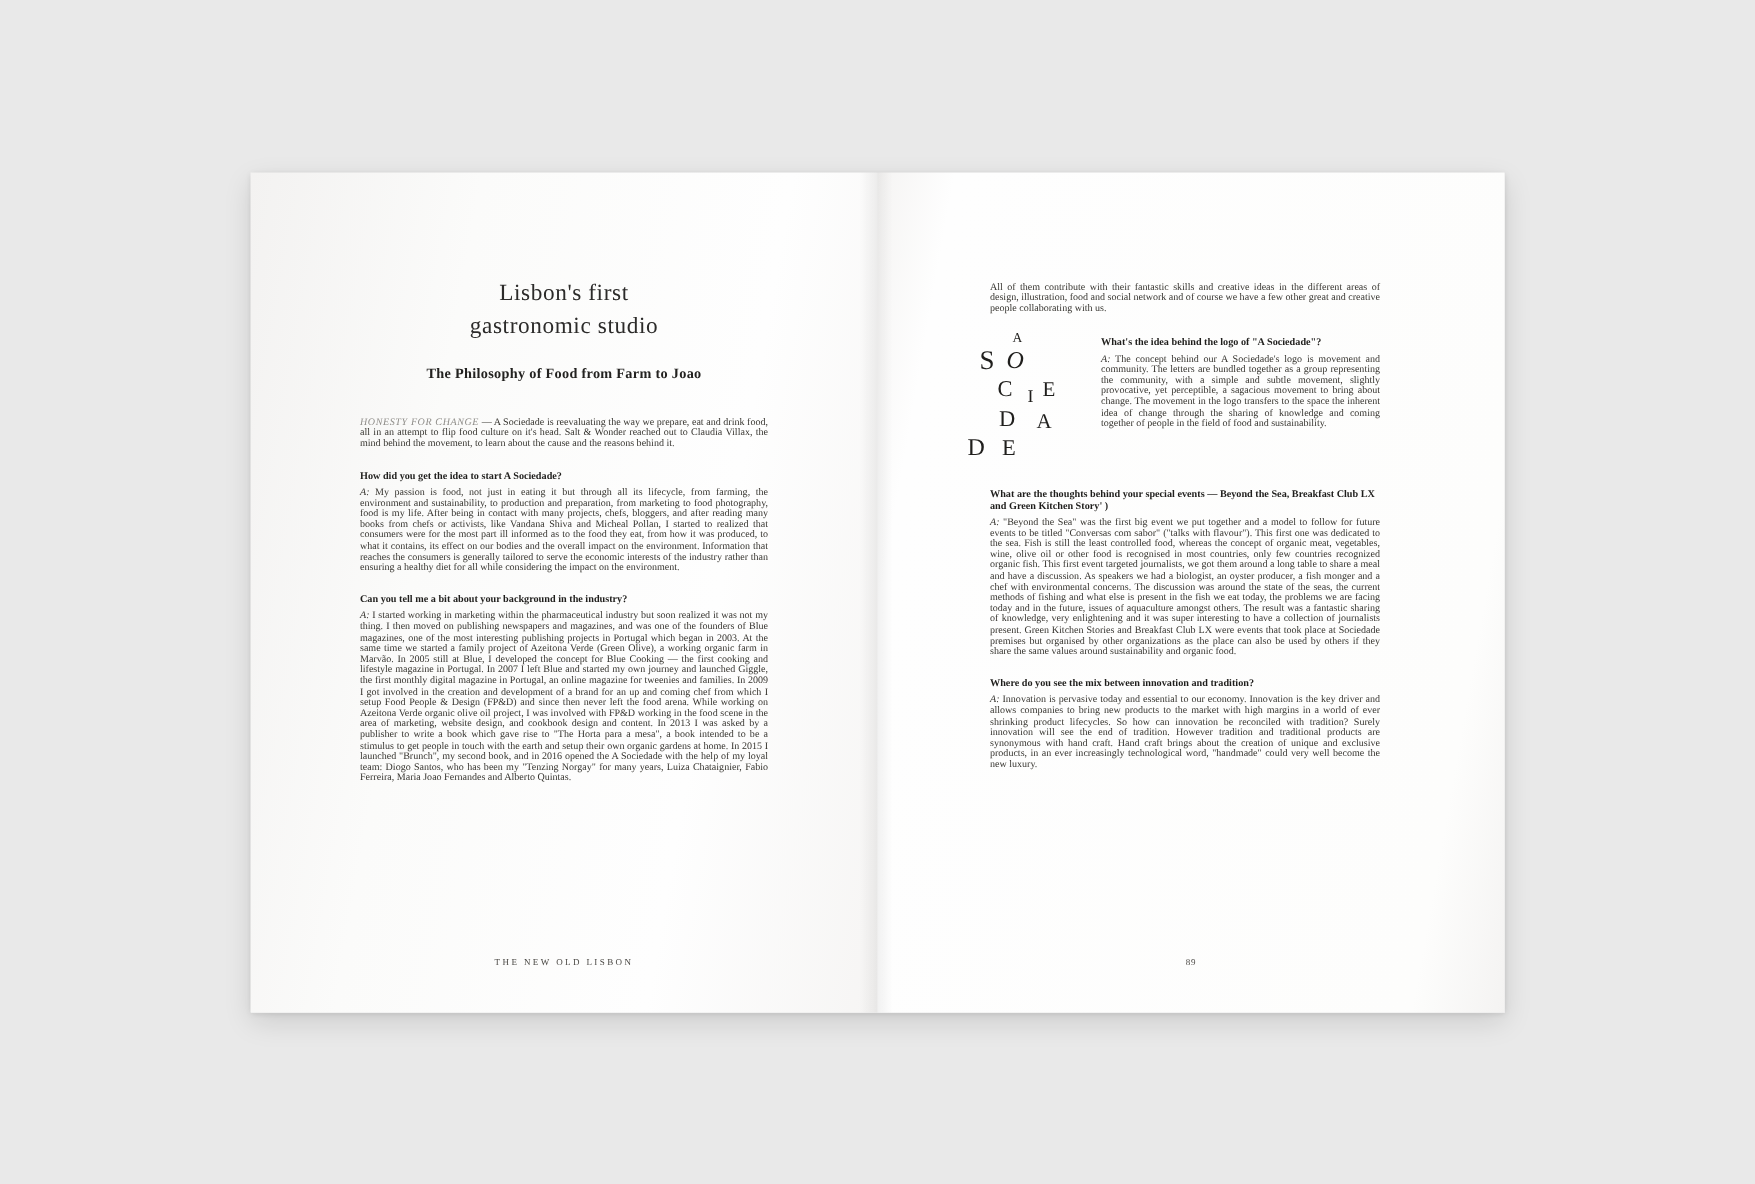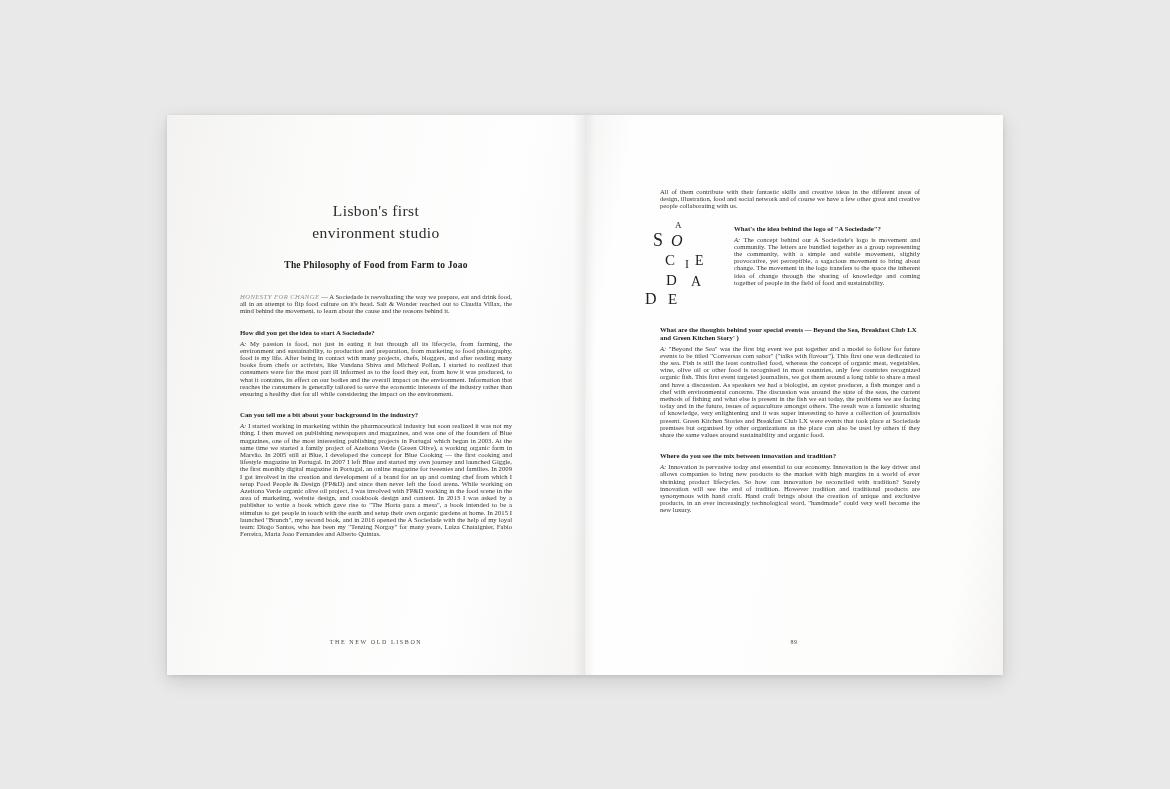--- a/index.html
+++ b/index.html
@@ -26,21 +26,21 @@
   }
   .page-right::before{
     content:"";position:absolute;top:0;left:0;width:10px;height:100%;
     background:linear-gradient(to left,rgba(0,0,0,0),rgba(0,0,0,0.05));
   }
   .col-left{position:absolute;left:73px;width:272px;top:70px;}
   .col-right{position:absolute;left:75px;width:260px;top:73px;}
 
   .title{
     font-size:15.5px;line-height:22px;text-align:center;color:#2c2b2a;
-    font-weight:400;letter-spacing:0.4px;margin:15px;
+    font-weight:400;letter-spacing:0.4px;margin:0;
   }
   .subtitle{
     font-size:9.5px;font-weight:bold;text-align:center;color:#232220;
     margin:16px 0 0 0;letter-spacing:0.2px;
   }
   .body-text{
     font-size:6.7px;line-height:7.2px;text-align:justify;color:#36342f;
     margin:0;
   }
   .kicker{font-style:italic;color:#8f8d89;letter-spacing:0.4px;}
@@ -80,21 +80,21 @@
 </head>
 <body>
 
 <div class="spread">
 
   <section class="page page-left">
     <div class="col-left">
 
       <h1 class="title">
         <span style="display:block">Lisbon's first</span>
-        <span style="display:block">environment studio</span>
+        <span style="display:block">gastronomic studio</span>
       </h1>
 
       <h2 class="subtitle">The Philosophy of Food from Farm to Joao</h2>
 
       <p class="body-text mt-intro">
         <span class="kicker">HONESTY FOR CHANGE</span><span> — </span><span>A Sociedade is reevaluating the way we prepare, eat and drink food, all in an attempt to flip food culture on it's head. Salt &amp; Wonder reached out to Claudia Villax, the mind behind the movement, to learn about the cause and the reasons behind it.</span>
       </p>
 
       <h3 class="q-head">How did you get the idea to start A Sociedade?</h3>
       <p class="body-text mt-para">

